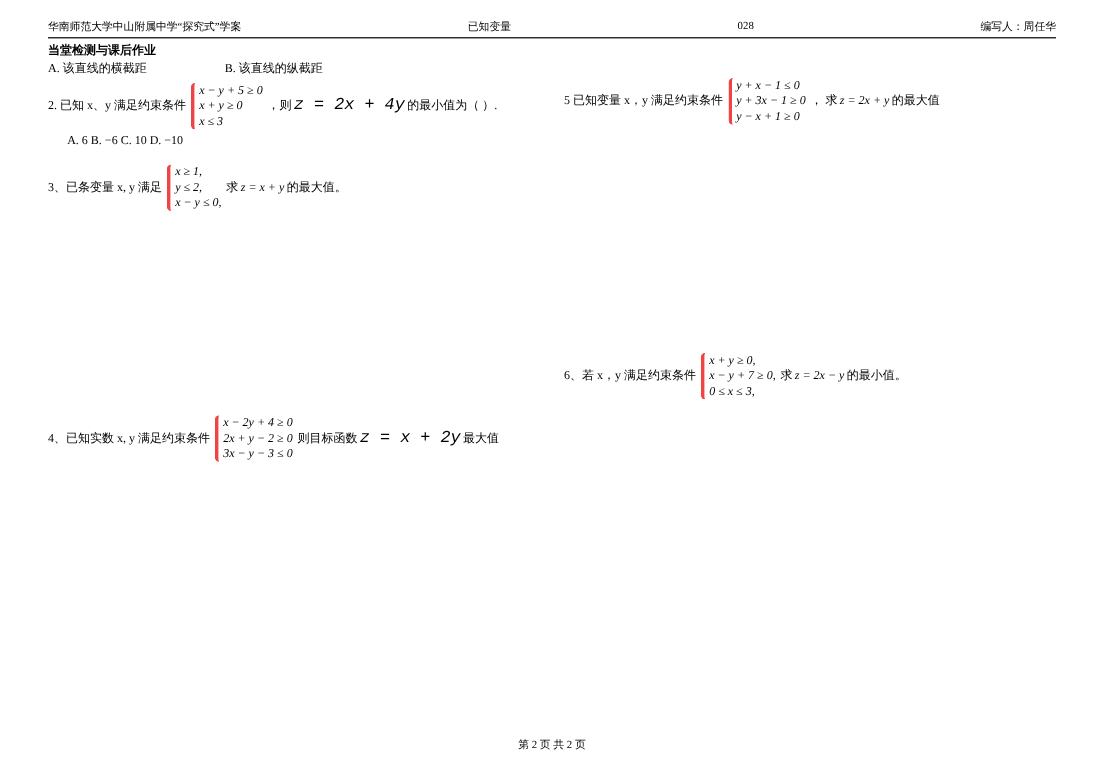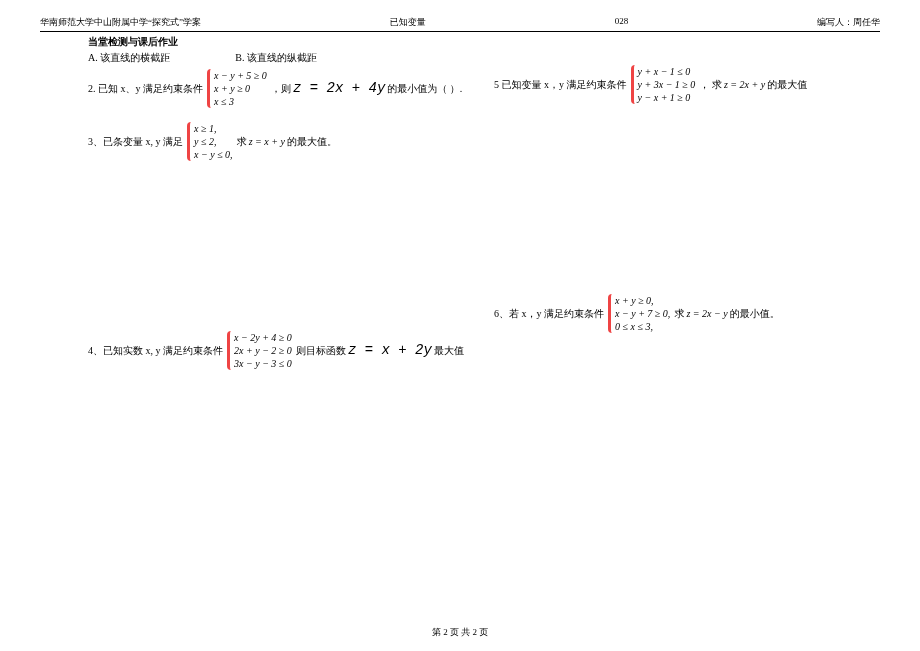--- a/index.html
+++ b/index.html
@@ -23,21 +23,20 @@
     padding-bottom:2px;
   }
   .hr{
     border:none;
     border-top:1px solid #000;
     margin:0 0 3px 0;
   }
   .columns{
     display:flex;
     gap:20px;
-    margin-left:48px;
   }
   .col{
     flex:1;
     min-width:0;
   }
   .section-title{
     font-weight:bold;
     font-size:10px;
     margin-bottom:1px;
   }
@@ -75,21 +74,21 @@
   .flex-line{
     display:flex;
     align-items:center;
     flex-wrap:wrap;
     gap:2px;
   }
   .spacer-sm{ margin-top:14px; }
   .spacer-lg{ margin-top:170px; }
   .footer{
     position:absolute;
-    bottom:12px;
+    bottom:24px;
     left:0;
     width:100%;
     text-align:center;
     font-size:9px;
   }
 </style>
 </head>
 <body>
 
 <div class="page">
@@ -119,20 +118,21 @@
         <span>2. 已知 x、y 满足约束条件</span>
         <span class="cases">
           <span class="row">x − y + 5 ≥ 0</span>
           <span class="row">x + y ≥ 0</span>
           <span class="row">x ≤ 3</span>
         </span>
         <span>，则</span>
         <span class="big">z = 2x + 4y</span>
         <span>的最小值为（     ）.</span>
       </div>
+      <div class="options">  A.  6       B.  −6       C.  10       D.  −10</div>
 
       <div class="problem flex-line spacer-sm">
         <span>3、已条变量 x, y 满足</span>
         <span class="cases">
           <span class="row">x ≥ 1,</span>
           <span class="row">y ≤ 2,</span>
           <span class="row">x − y ≤ 0,</span>
         </span>
         <span>  求</span>
         <span class="math">z = x + y</span>

